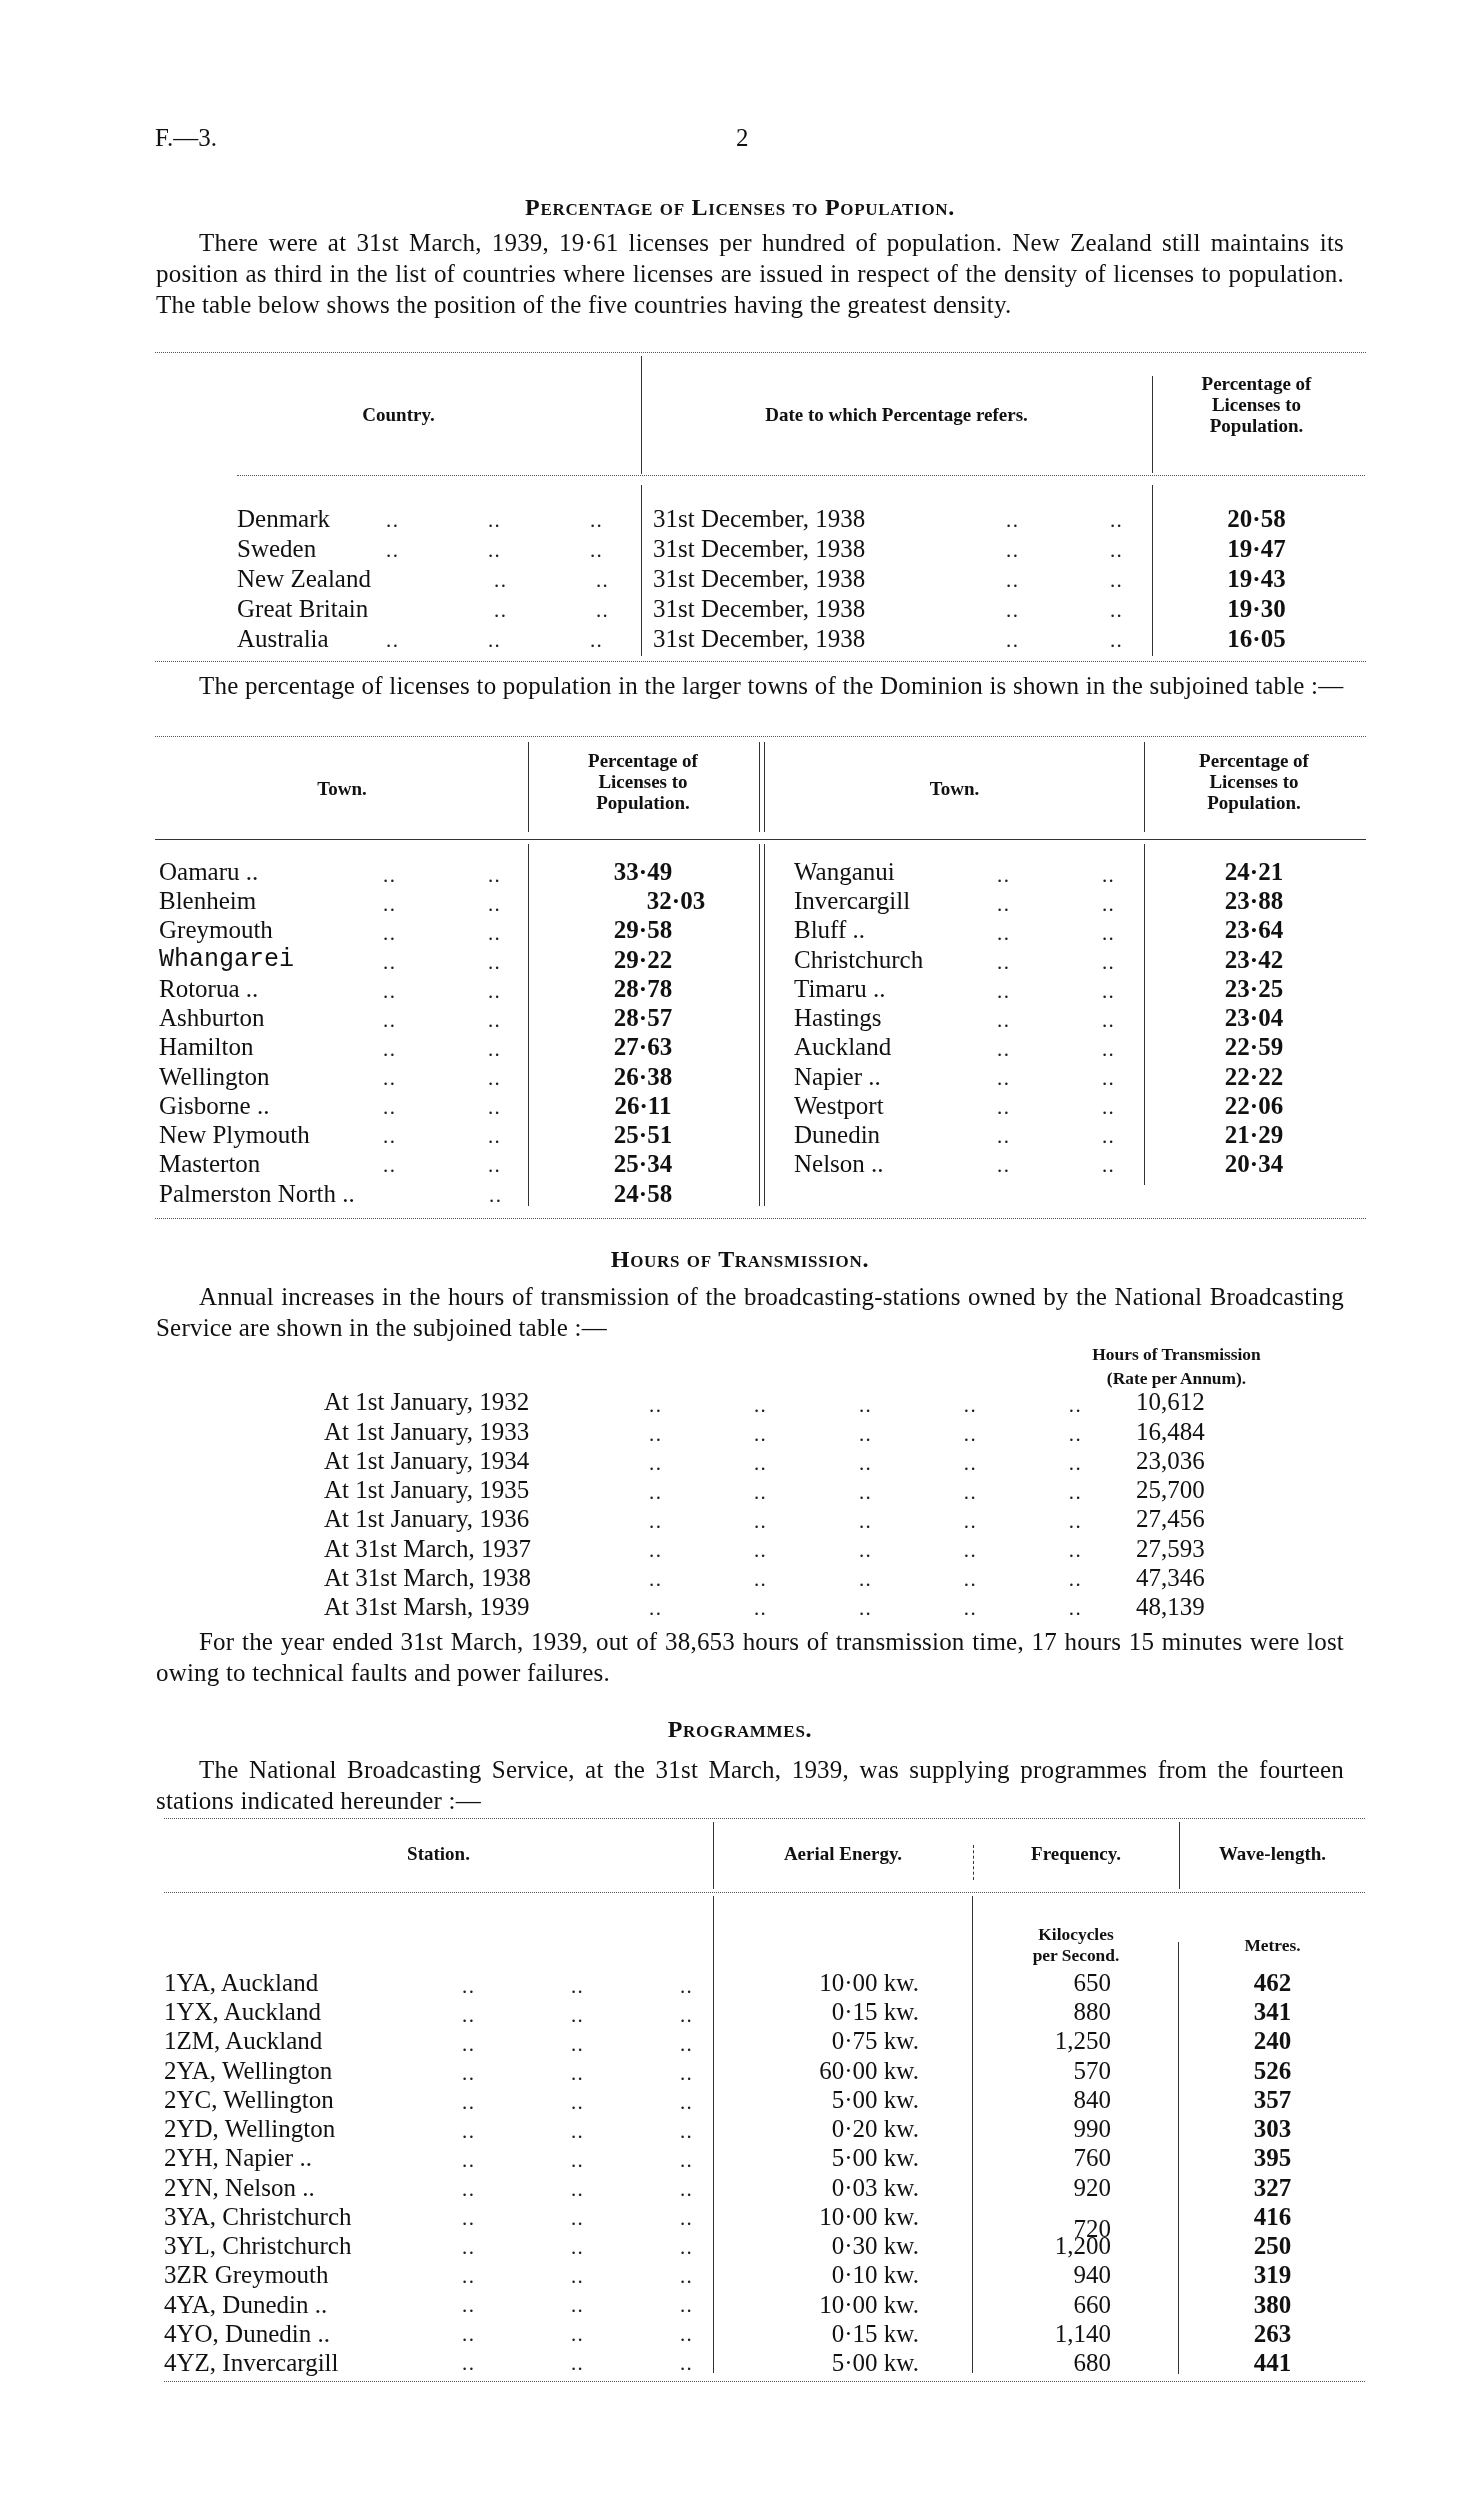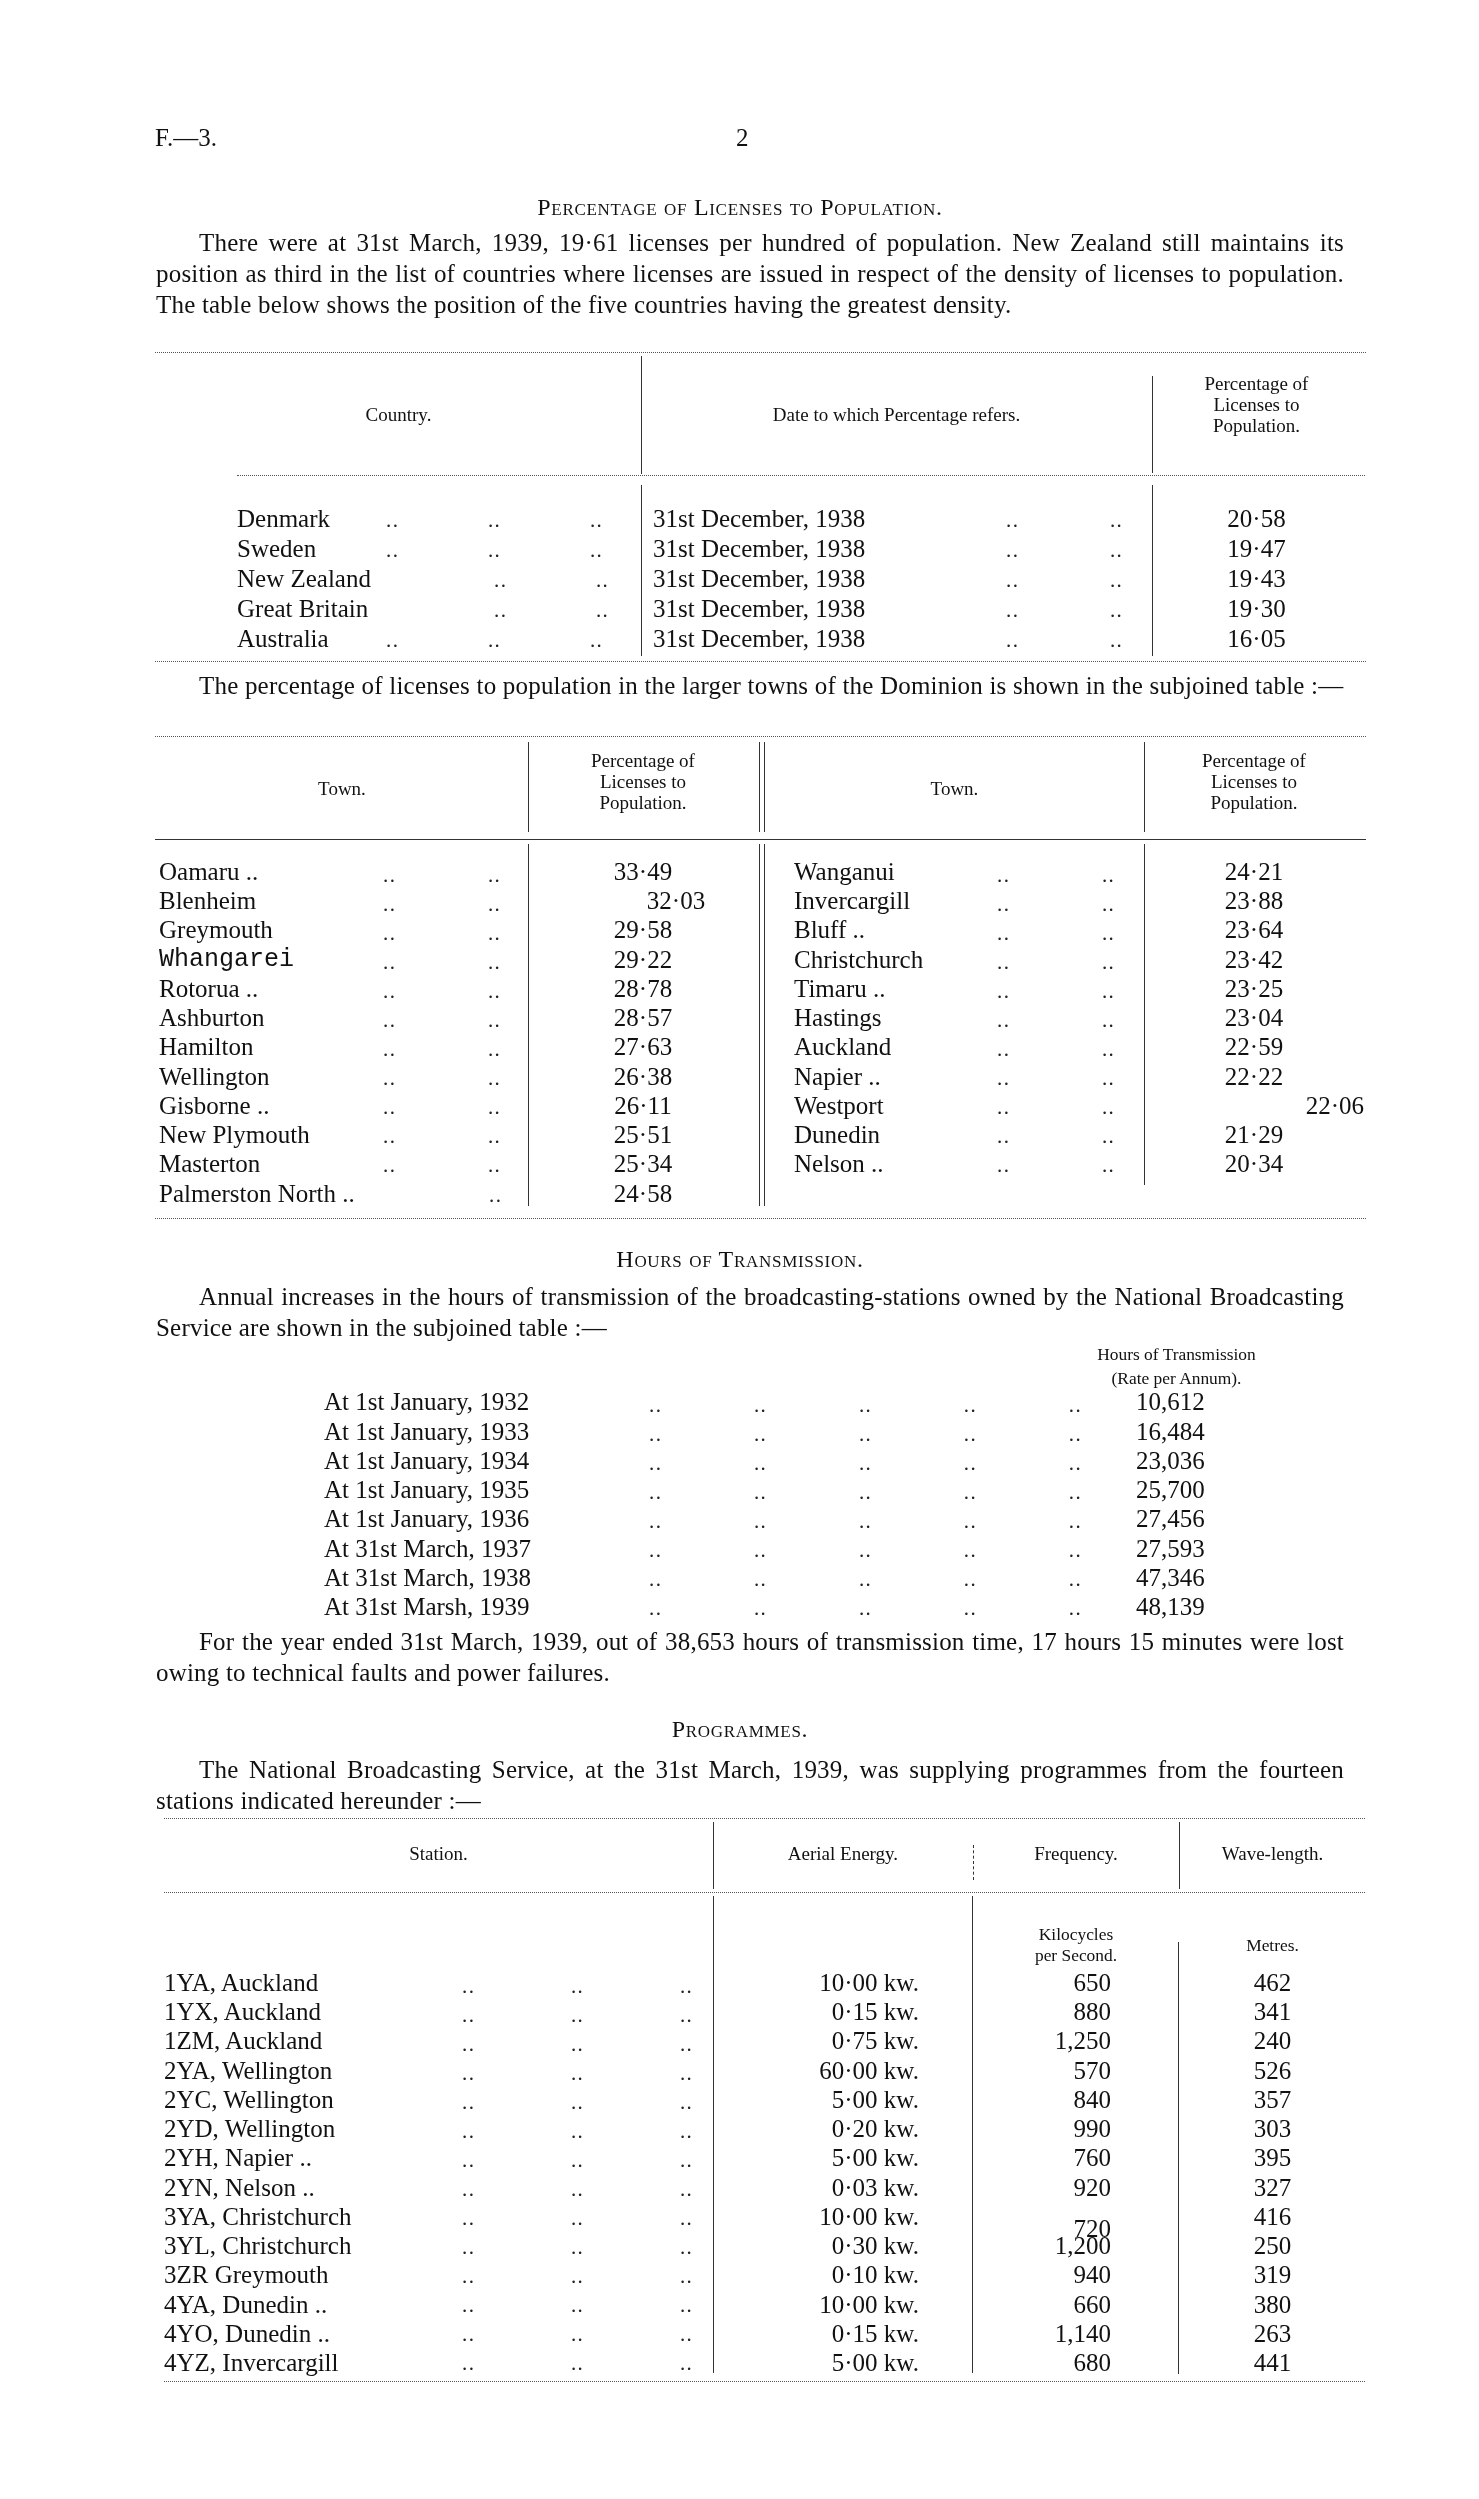--- a/index.html
+++ b/index.html
@@ -2,21 +2,21 @@
 <html style="font-size:11px"><head>
 <meta charset="utf-8">
 <style>
   html, body { margin: 0; padding: 0; background: #ffffff; }
   body { width: 1480px; height: 2500px; position: relative; overflow: hidden;
          font-family: "Liberation Serif", "DejaVu Serif", serif; color: #111111; }
   .abs { position: absolute; white-space: nowrap; }
   .run { font-size: 25px; line-height: 25px; }
   .small { font-size: 19px; line-height: 21px; }
   .sc { font-variant: small-caps; letter-spacing: 0.7px; }
-  .center { text-align: center; }
+  .center { text-align: center; font-weight: bold; }
   .right { text-align: right; }
   .para { position: absolute; left: 156px; width: 1188px; font-size: 25px; line-height: 31px;
           text-align: justify; text-align-last: left; letter-spacing: 0.2px; }
   .para .indent { display: inline-block; width: 43px; }
   .rule { position: absolute; height: 0; border-top: 1.4px dotted #555; }
   .rule.solid { border-top: 1.4px solid #333; }
   .vline { position: absolute; width: 0; border-left: 1.4px solid #333; }
   .dots { position: absolute; font-size: 21px; letter-spacing: 1.4px; color: #222; }
 </style>
 </head>
@@ -150,21 +150,21 @@
   <div class="abs dots" style="left:997px; top:861px; line-height:29px; word-spacing:85px;">.. ..<br>.. ..<br>.. ..<br>.. ..<br>.. ..<br>.. ..<br>.. ..<br>.. ..<br>.. ..<br>.. ..<br>.. ..</div>
 
   <div class="abs run center" style="left:1144px; width:220px; top:859px;">24·21</div>
   <div class="abs run center" style="left:1144px; width:220px; top:888px;">23·88</div>
   <div class="abs run center" style="left:1144px; width:220px; top:917px;">23·64</div>
   <div class="abs run center" style="left:1144px; width:220px; top:947px;">23·42</div>
   <div class="abs run center" style="left:1144px; width:220px; top:976px;">23·25</div>
   <div class="abs run center" style="left:1144px; width:220px; top:1005px;">23·04</div>
   <div class="abs run center" style="left:1144px; width:220px; top:1034px;">22·59</div>
   <div class="abs run center" style="left:1144px; width:220px; top:1064px;">22·22</div>
-  <div class="abs run center" style="left:1144px; width:220px; top:1093px;text-align:right;">22·06</div>
+  <div class="abs run center" style="left:1144px; width:220px; top:1093px;">22·06</div>
   <div class="abs run center" style="left:1144px; width:220px; top:1122px;">21·29</div>
   <div class="abs run center" style="left:1144px; width:220px; top:1151px;">20·34</div>
 
   <div class="rule" style="left:155px; width:1211px; top:1218px;"></div>
 </div>
 
 <div class="abs run sc center" style="left:0; width:1480px; top:1247px; font-size:24px;">Hours of Transmission.</div>
 <div class="para" style="top:1281px;"><span class="indent"></span><span>Annual increases in the hours of transmission of the broadcasting-stations owned by the National Broadcasting Service are shown in the subjoined table :—</span></div>
 
 <div>

